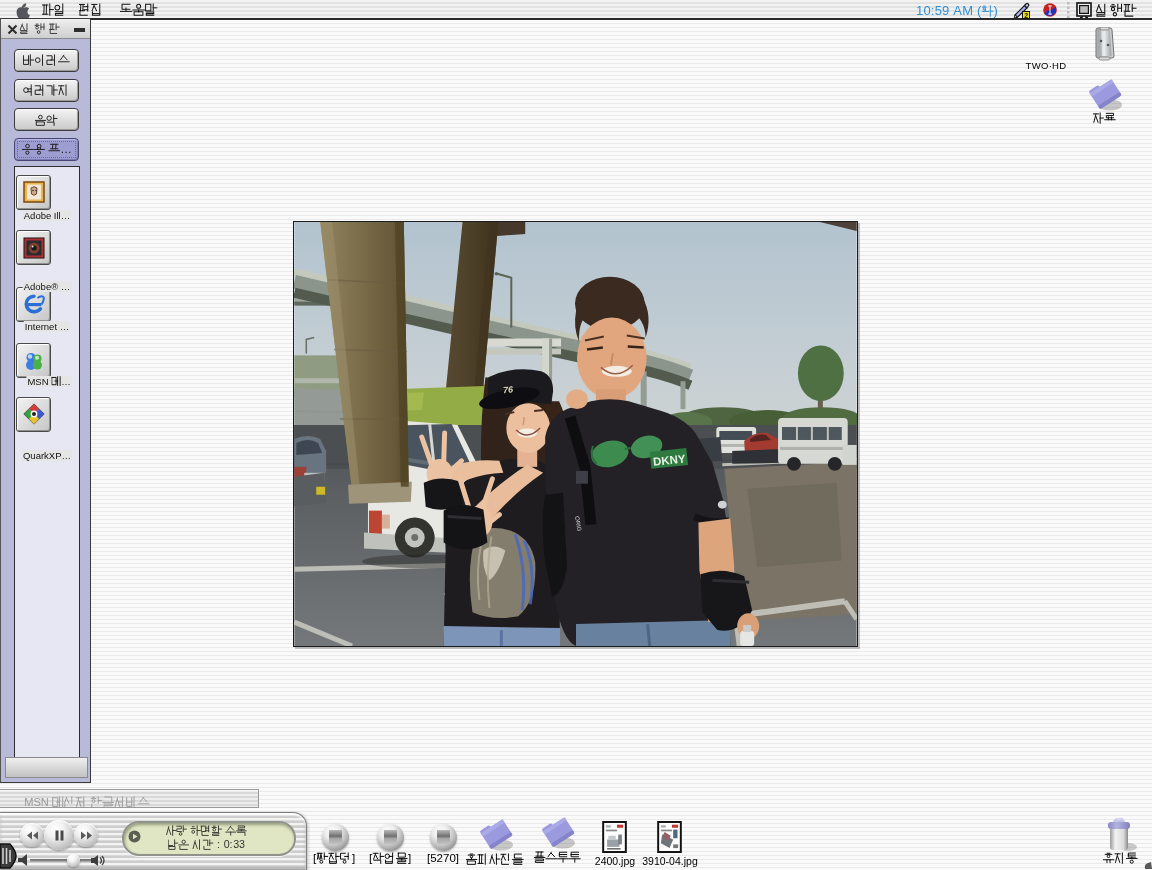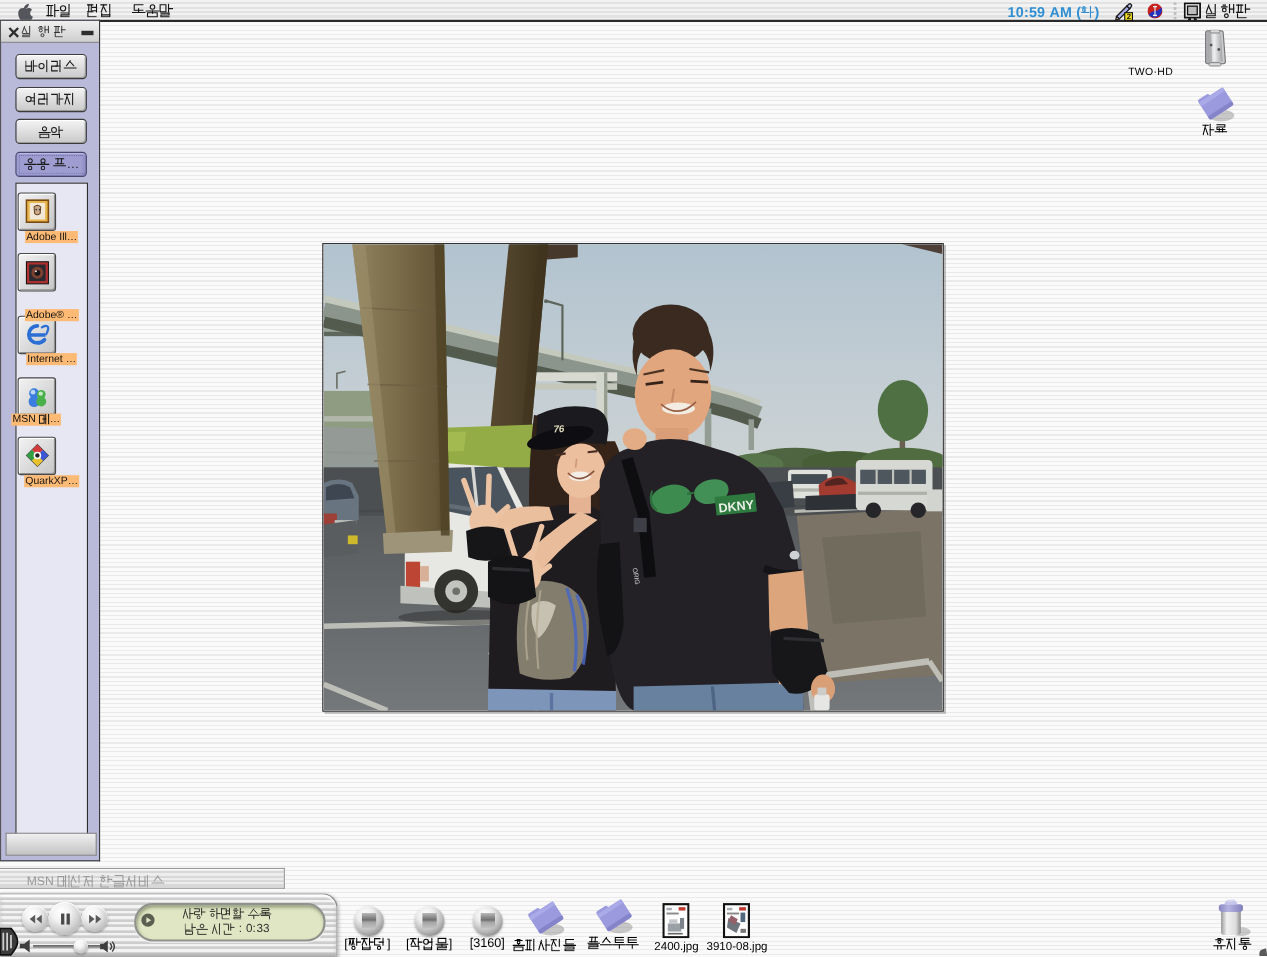--- a/index.html
+++ b/index.html
@@ -14,21 +14,21 @@
 .ltitle{position:absolute;left:0;top:0;width:89px;height:20px;
  background:linear-gradient(180deg,#efefef,#cfcfcf);border-bottom:1px solid #8a8a8a;}
 .lbtn{position:absolute;left:13px;width:65px;height:23px;border:1px solid #3c3c3c;border-radius:4px;
  background:linear-gradient(180deg,#f4f4f4,#c9c9c9);box-shadow:inset 0 1px 0 #fff, inset -1px -1px 0 #9a9a9a;
  display:flex;align-items:center;justify-content:center}
 .lbtn.sel{background:#9d9dd1;box-shadow:inset 0 1px 0 #b9b9e6, inset -1px -1px 0 #7a7ab0;border-color:#46466e;outline:1px dotted #6a6aa0;outline-offset:-4px}
 .ipanel{position:absolute;left:13px;top:147px;width:66px;height:599px;background:#e7e7f4;border:1px solid #2e2e2e}
 .ibtn{position:absolute;left:15px;width:35px;height:35px;border:1px solid #4a4a4a;border-radius:3px;
  background:linear-gradient(135deg,#f2f2f2,#c6c6c6);box-shadow:inset 1px 1px 0 #fff,inset -1px -1px 0 #909090;
  display:flex;align-items:center;justify-content:center}
-.ilbl{position:absolute;background:#fdba74;padding:0 1px;white-space:nowrap;font-size:9.5px;color:#111;
+.ilbl{position:absolute;background:#e5e5e5;padding:0 1px;white-space:nowrap;font-size:9.5px;color:#111;
  display:flex;align-items:center;justify-content:center}
 .dlabel{position:absolute;display:flex;justify-content:center;align-items:center;white-space:nowrap;
  font-size:10px;color:#000}
 .msnbar{left:0;top:789px;width:259px;height:19px;border:1px solid #9a9a9a;border-left:none;
  background:repeating-linear-gradient(180deg,#ededed 0 2px,#d8d8d8 2px 4px);
  box-shadow:inset 0 1px 0 #fafafa;}
 .player{left:0;top:812px;width:307px;height:58px;border:1px solid #7f7f7f;border-left:none;border-bottom:none;
  border-radius:0 14px 0 0;
  background:repeating-linear-gradient(180deg,#f3f3f3 0 2px,#d9d9d9 2px 3px,#cdcdcd 3px 5px),linear-gradient(180deg,#eee,#ccc);
  box-shadow:inset 0 2px 2px #fff, inset 0 -2px 3px #9b9b9b, 1px 1px 3px rgba(0,0,0,.25);}
@@ -89,21 +89,21 @@
       <circle cx="18.72" cy="3.30" r="2.04" fill="none" stroke="#151515" stroke-width="1.02"></circle>
       <polyline points="12.96,6.96 24.48,6.96" fill="none" stroke="#151515" stroke-width="1.02" stroke-linecap="square" stroke-linejoin="miter"></polyline>
       <polyline points="18.72,6.96 18.72,8.88" fill="none" stroke="#151515" stroke-width="1.02" stroke-linecap="square" stroke-linejoin="miter"></polyline>
       <polyline points="14.16,8.64 23.04,8.64 23.04,12.36 14.16,12.36 14.16,8.64" fill="none" stroke="#151515" stroke-width="1.02" stroke-linecap="square" stroke-linejoin="miter"></polyline>
       <polyline points="25.68,1.32 30.96,1.32 30.96,7.68 25.68,7.68 25.68,1.32" fill="none" stroke="#151515" stroke-width="1.02" stroke-linecap="square" stroke-linejoin="miter"></polyline>
       <polyline points="33.36,0.96 33.36,7.92" fill="none" stroke="#151515" stroke-width="1.02" stroke-linecap="square" stroke-linejoin="miter"></polyline>
       <polyline points="33.36,4.80 36.96,4.80" fill="none" stroke="#151515" stroke-width="1.02" stroke-linecap="square" stroke-linejoin="miter"></polyline>
       <polyline points="26.40,8.88 33.84,8.88 33.84,10.62 26.40,10.62 26.40,12.36 33.84,12.36" fill="none" stroke="#151515" stroke-width="1.02" stroke-linecap="square" stroke-linejoin="miter"></polyline>
     </svg>
   </div>
-<div class="mitem" style="left:916px;color:#2f8fd2;font-size:13px;font-weight:bold;letter-spacing:0.2px">10:59&nbsp;AM&nbsp;(<svg width="12" height="12" viewBox="0 0 12.19 12.42" style="vertical-align:-2px">
+<div class="mitem" style="left:916px;color:#2f8fd2;font-size:13px;font-weight:normal;letter-spacing:0.2px">10:59&nbsp;AM&nbsp;(<svg width="12" height="12" viewBox="0 0 12.19 12.42" style="vertical-align:-2px">
       <polyline points="1.55,1.15 3.05,1.15" fill="none" stroke="#2f8fd2" stroke-width="0.98" stroke-linecap="square" stroke-linejoin="miter"></polyline>
       <polyline points="0.44,2.25 4.16,2.25" fill="none" stroke="#2f8fd2" stroke-width="0.98" stroke-linecap="square" stroke-linejoin="miter"></polyline>
       <circle cx="2.30" cy="4.19" r="1.24" fill="none" stroke="#2f8fd2" stroke-width="0.98"></circle>
       <polyline points="0.00,6.67 6.90,6.67" fill="none" stroke="#2f8fd2" stroke-width="0.98" stroke-linecap="square" stroke-linejoin="miter"></polyline>
       <polyline points="3.22,6.67 3.22,4.14" fill="none" stroke="#2f8fd2" stroke-width="0.98" stroke-linecap="square" stroke-linejoin="miter"></polyline>
       <polyline points="8.51,0.92 8.51,11.61" fill="none" stroke="#2f8fd2" stroke-width="0.98" stroke-linecap="square" stroke-linejoin="miter"></polyline>
       <polyline points="8.51,6.44 11.15,6.44" fill="none" stroke="#2f8fd2" stroke-width="0.98" stroke-linecap="square" stroke-linejoin="miter"></polyline>
     </svg>)</div>
 <div class="mitem" style="left:1012px;top:1px">
     <svg width="18" height="18" viewBox="0 0 18 18">
@@ -296,27 +296,27 @@
           <rect x="4" y="11" width="7" height="7" fill="#34a044"></rect>
           <rect x="11" y="11" width="7" height="7" fill="#e8c22c"></rect>
         </g>
         <circle cx="11" cy="11" r="3.4" fill="#fff"></circle>
         <circle cx="11" cy="11" r="2" fill="#222"></circle>
       </svg>
     </div>
     <div class="ilbl" style="top:190.5px;left:46px;transform:translateX(-50%)">Adobe Ill…</div>
     <div class="ilbl" style="top:262px;left:46px;transform:translateX(-50%)">Adobe® …</div>
     <div class="ilbl" style="top:302px;left:46px;transform:translateX(-50%)">Internet …</div>
-    <div class="ilbl" style="top:356.5px;left:32px;transform:translateX(-50%)">MSN&nbsp;<svg width="10" height="10" viewBox="0 0 9.54 9.72" style="vertical-align:-1px">
+    <div class="ilbl" style="top:356.5px;left:48px;transform:translateX(-50%)">MSN&nbsp;<svg width="10" height="10" viewBox="0 0 9.54 9.72" style="vertical-align:-1px">
         <polyline points="0.36,1.44 4.50,1.44 4.50,8.46 0.36,8.46 0.36,1.44" fill="none" stroke="#111" stroke-width="0.90" stroke-linecap="square" stroke-linejoin="miter"></polyline>
         <polyline points="5.94,0.72 5.94,9.18" fill="none" stroke="#111" stroke-width="0.90" stroke-linecap="square" stroke-linejoin="miter"></polyline>
         <polyline points="3.42,4.86 5.94,4.86" fill="none" stroke="#111" stroke-width="0.90" stroke-linecap="square" stroke-linejoin="miter"></polyline>
         <polyline points="8.46,0.72 8.46,9.18" fill="none" stroke="#111" stroke-width="0.90" stroke-linecap="square" stroke-linejoin="miter"></polyline>
       </svg>…</div>
-    <div class="ilbl" style="top:413px;left:46px;transform:translateX(-50%)">QuarkXP…</div>
+    <div class="ilbl" style="top:431px;left:46px;transform:translateX(-50%)">QuarkXP…</div>
     <div class="abs" style="left:4px;top:738px;width:83px;height:21px;background:linear-gradient(180deg,#f0f0f0,#c2c2c2);border:1px solid #8a8a8a"></div>
   </div>
 <svg class="abs" style="left:293px;top:221px;border:1px solid #1c1c1c;box-shadow:2px 2px 0 rgba(120,120,120,.45)" width="565" height="426" viewBox="0 0 565 426">
     <defs>
 <linearGradient id="sky" x1="0" y1="0" x2="0" y2="1">
         <stop offset="0" stop-color="#b2c3cf"></stop>
         <stop offset="0.65" stop-color="#c6cfd4"></stop>
         <stop offset="1" stop-color="#cfd4d0"></stop>
       </linearGradient>
 <linearGradient id="pl1" x1="0" y1="0" x2="1" y2="0">
@@ -696,21 +696,21 @@
       <polyline points="20.14,4.40 23.66,4.40" fill="none" stroke="#000" stroke-width="0.94" stroke-linecap="square" stroke-linejoin="miter"></polyline>
       <polyline points="16.62,8.14 16.62,11.33 23.44,11.33 23.44,8.14" fill="none" stroke="#000" stroke-width="0.94" stroke-linecap="square" stroke-linejoin="miter"></polyline>
       <polyline points="16.62,9.73 23.44,9.73" fill="none" stroke="#000" stroke-width="0.94" stroke-linecap="square" stroke-linejoin="miter"></polyline>
       <polyline points="29.38,0.99 36.42,0.99 36.42,5.06 29.38,5.06 29.38,0.99" fill="none" stroke="#000" stroke-width="0.94" stroke-linecap="square" stroke-linejoin="miter"></polyline>
       <polyline points="27.62,6.38 38.18,6.38" fill="none" stroke="#000" stroke-width="0.94" stroke-linecap="square" stroke-linejoin="miter"></polyline>
       <polyline points="32.90,6.38 32.90,8.14" fill="none" stroke="#000" stroke-width="0.94" stroke-linecap="square" stroke-linejoin="miter"></polyline>
       <polyline points="28.72,7.92 36.86,7.92 36.86,9.62 28.72,9.62 28.72,11.33 36.86,11.33" fill="none" stroke="#000" stroke-width="0.94" stroke-linecap="square" stroke-linejoin="miter"></polyline>
       <text x="39.06" y="9.46" font-family="Liberation Sans, sans-serif" font-size="11.7px" font-weight="normal" fill="#000">]</text>
     </svg>
   </div>
-<div class="dlabel" style="left:413px;top:852px;width:60px;font-size:11.5px">[3160]</div>
+<div class="dlabel" style="left:413px;top:852px;width:60px;font-size:11.5px">[5270]</div>
 <svg class="abs" style="left:477px;top:816px" width="38" height="36" viewBox="0 0 38 36">
     <ellipse cx="24" cy="29" rx="12" ry="5.5" fill="rgba(70,70,70,0.28)"></ellipse>
     <g transform="rotate(-33 19 17)">
       <rect x="6" y="9" width="26" height="19" rx="2" fill="#9b9ade"></rect>
       <rect x="6" y="6.5" width="12" height="5" rx="2" fill="#9b9ade"></rect>
       <rect x="6" y="9" width="26" height="4" fill="#aaaae8"></rect>
       <rect x="6" y="24" width="26" height="4" rx="2" fill="#8583c9"></rect>
     </g>
   </svg>
 <svg class="abs" style="left:539px;top:814px" width="38" height="36" viewBox="0 0 38 36">
@@ -784,21 +784,21 @@
     <rect x="0.8" y="0.8" width="18.4" height="24.4" fill="#fdfdfd" stroke="#111" stroke-width="1.6"></rect>
     <rect x="12" y="3" width="5" height="2.5" fill="#c03a34"></rect>
     <rect x="3" y="3.5" width="4" height="1.8" fill="#a8aeb4"></rect>
     <rect x="3" y="7" width="9" height="1.4" fill="#888"></rect>
     <path d="M4,11 L13,15 L10,22 L3,18 Z" fill="#6e757c"></path>
     <path d="M6,9 L11,12 L9,16 L4,13 Z" fill="#96606a"></path>
     <rect x="13" y="7" width="3.5" height="7" fill="#50687e"></rect>
     <rect x="13" y="19" width="4" height="3" fill="#777"></rect>
   </svg>
 <div class="dlabel" style="left:585px;top:855px;width:60px;font-size:10.5px">2400.jpg</div>
-<div class="dlabel" style="left:637px;top:855px;width:66px;font-size:10.5px">3910-08.jpg</div>
+<div class="dlabel" style="left:637px;top:855px;width:66px;font-size:10.5px">3910-04.jpg</div>
 <svg class="abs" style="left:1104px;top:814px" width="34" height="40" viewBox="0 0 34 40">
 <ellipse cx="24" cy="33" rx="9" ry="4" fill="rgba(90,90,90,0.3)"></ellipse>
 <path d="M6,14 L6,33 Q6,36 9,36 L21,36 Q24,36 24,33 L24,14 Z" fill="url(#trg)"></path>
 <defs>
       <linearGradient id="trg" x1="0" y1="0" x2="1" y2="0">
         <stop offset="0" stop-color="#9a9a9a"></stop>
         <stop offset="0.3" stop-color="#f2f2f2"></stop>
         <stop offset="0.75" stop-color="#dcdcdc"></stop>
         <stop offset="1" stop-color="#8a8a8a"></stop>
       </linearGradient>

